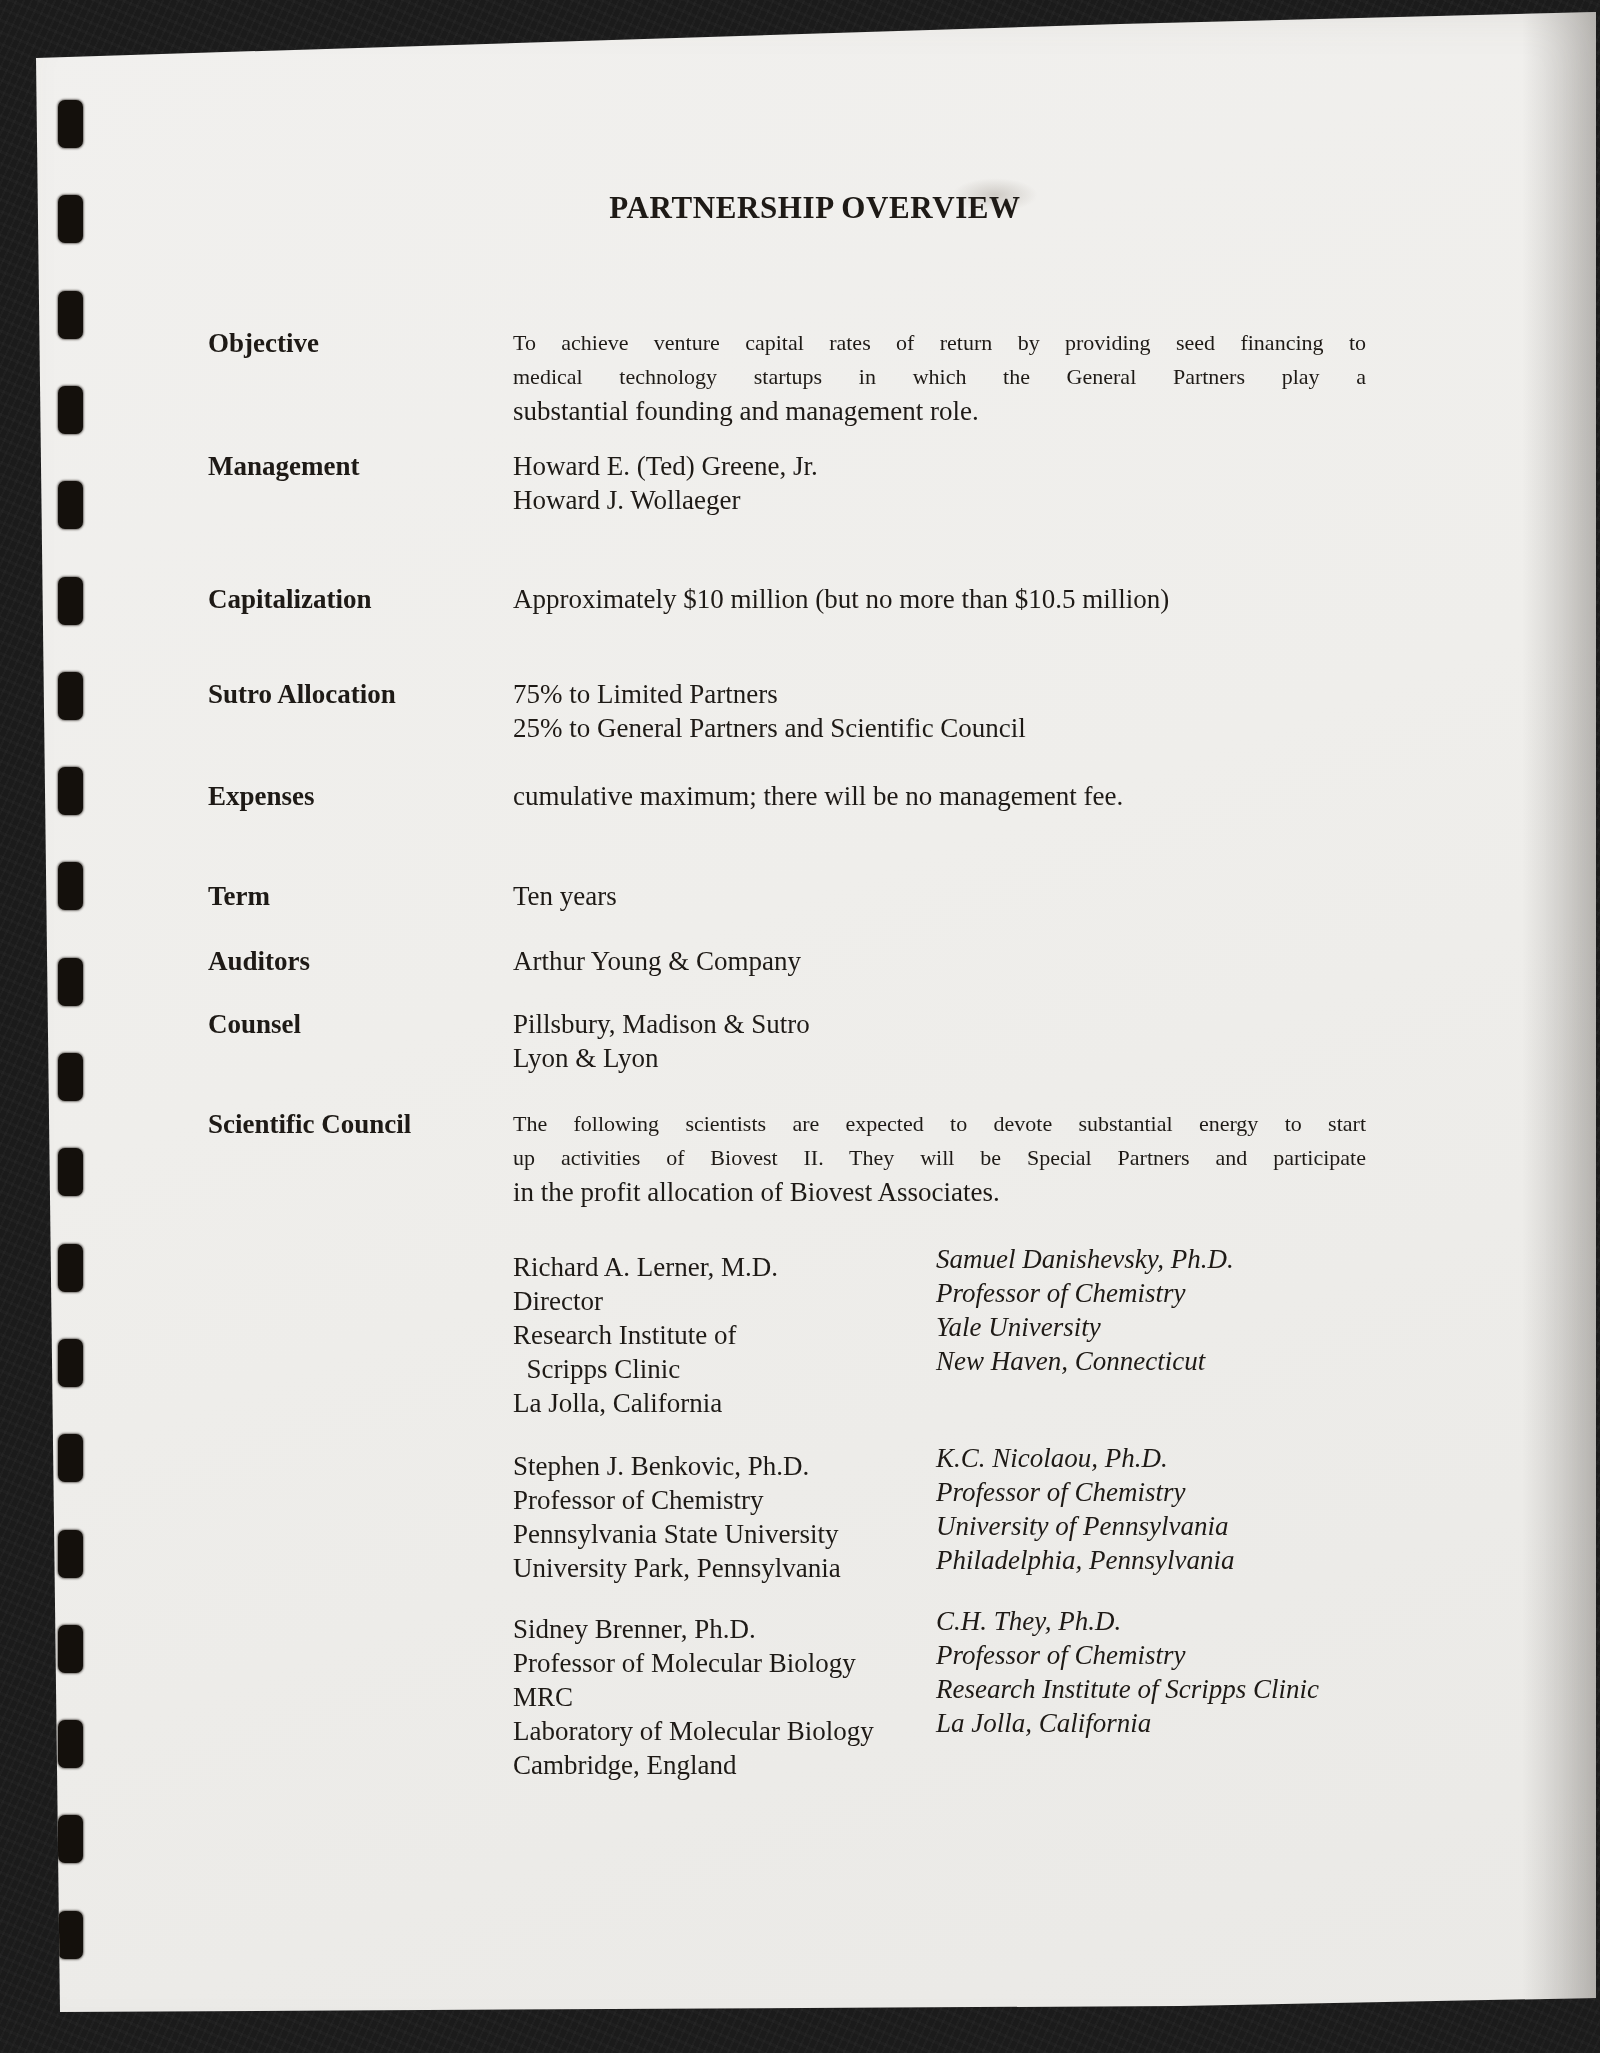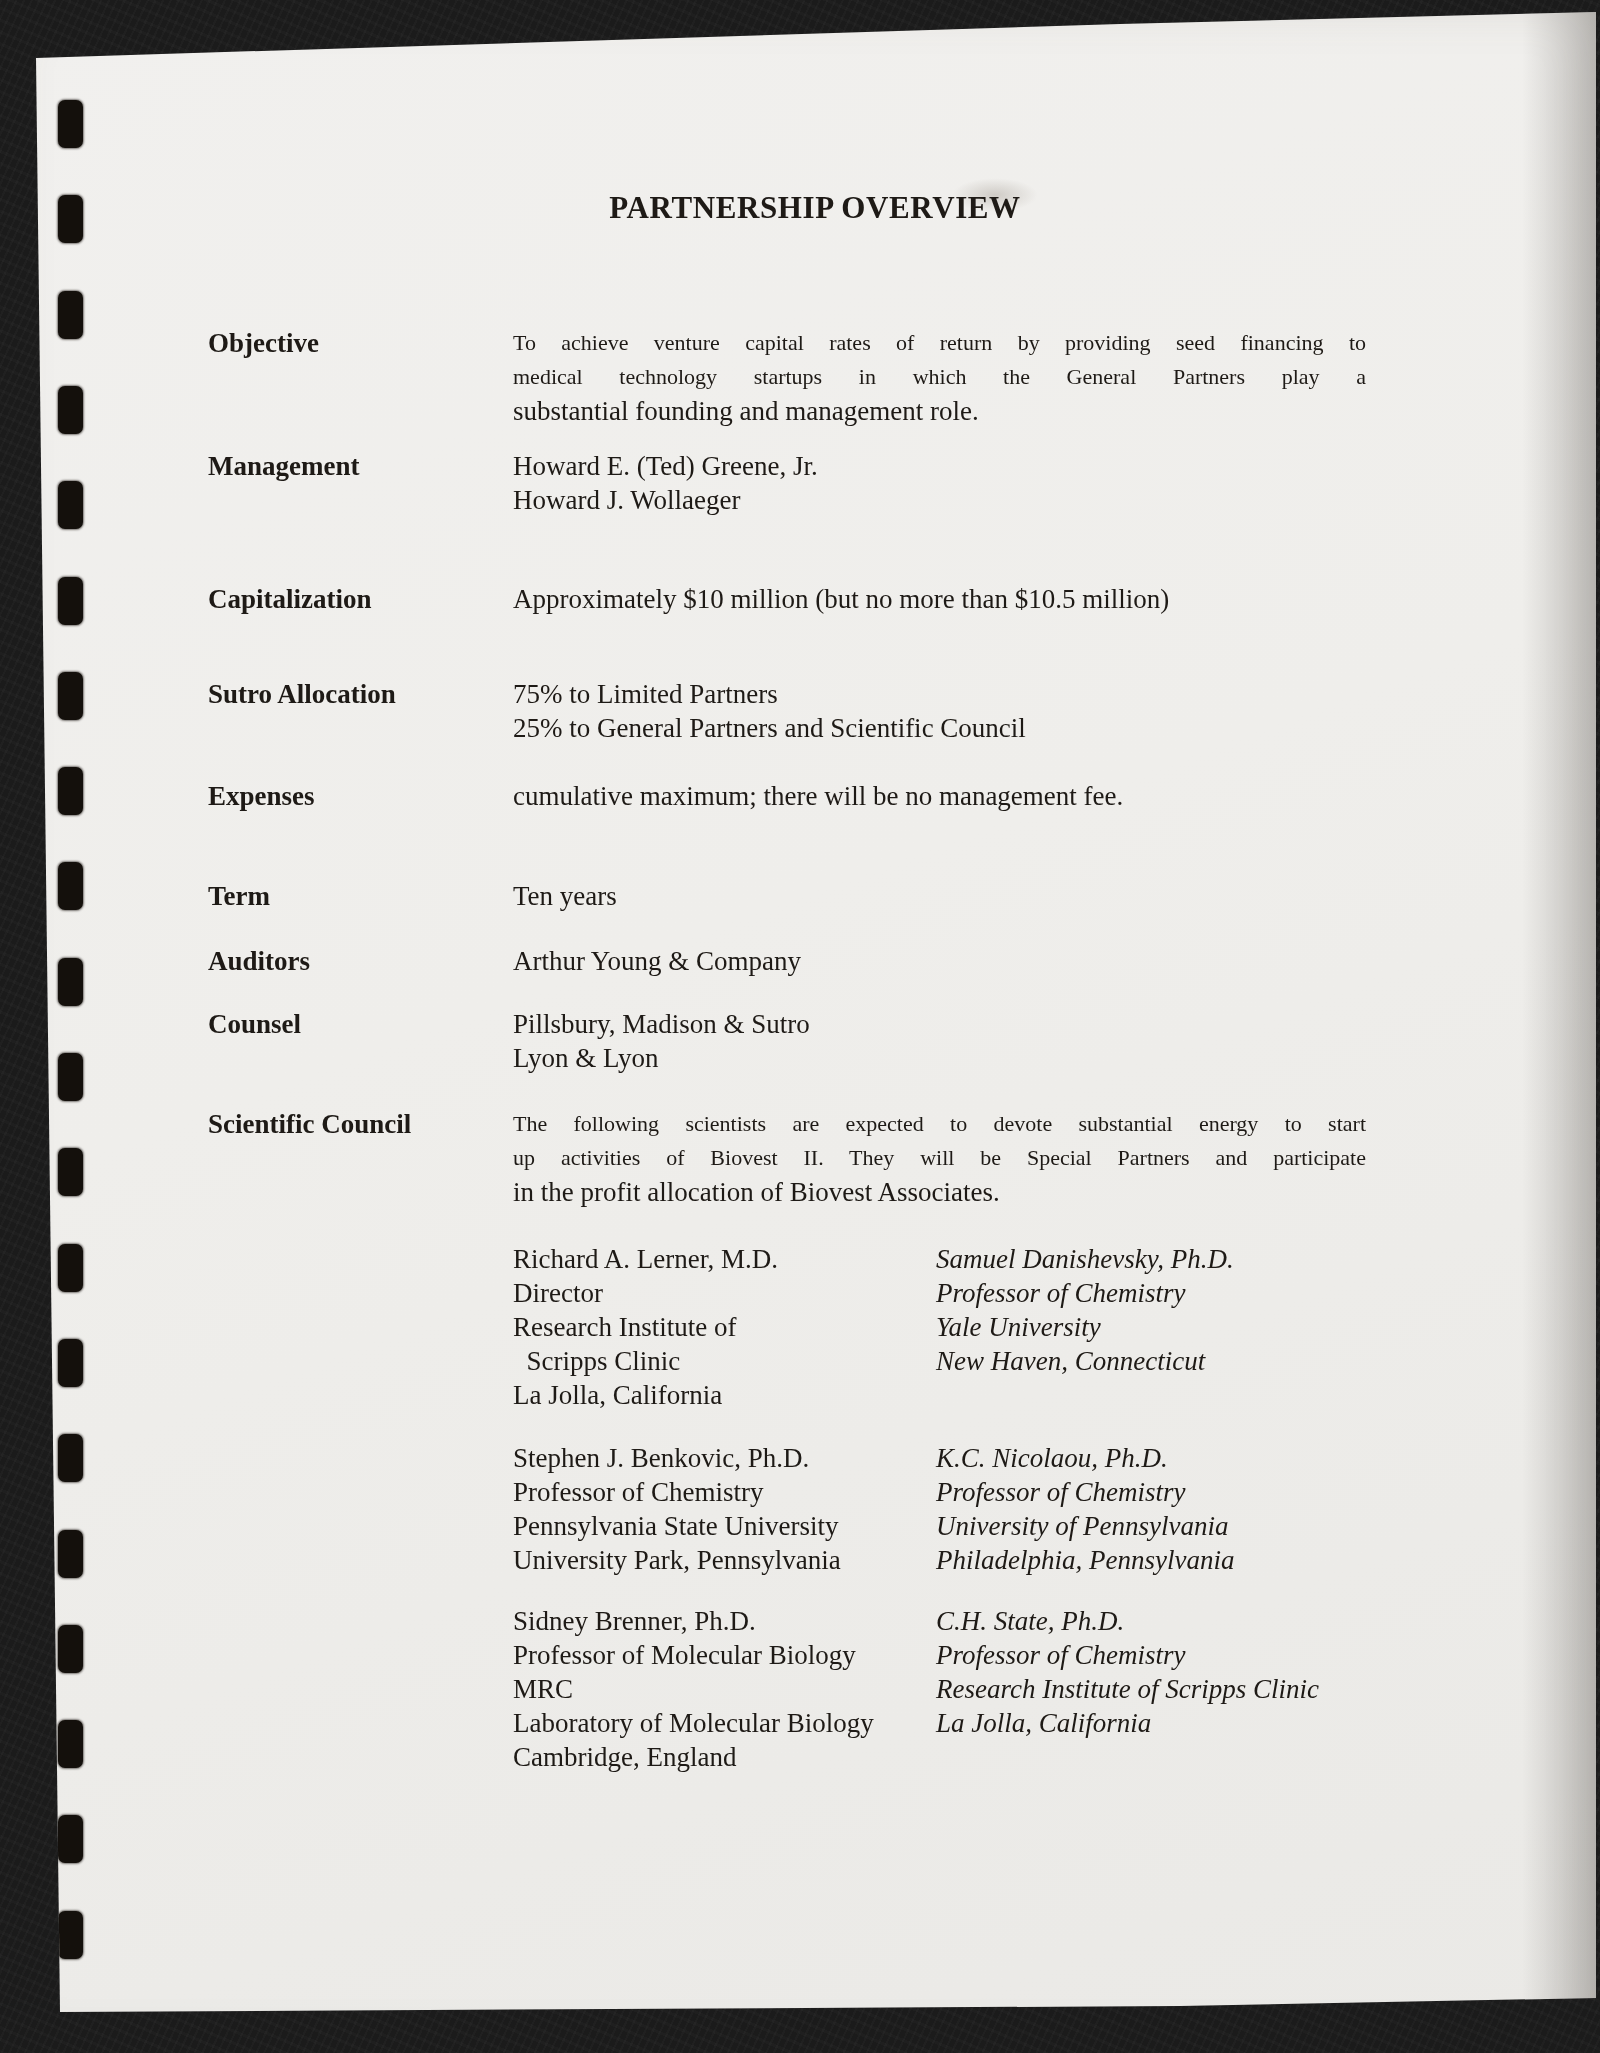--- a/index.html
+++ b/index.html
@@ -40,21 +40,21 @@
   .label{
     position:absolute;left:208px;top:0;font-weight:bold;font-size:27px;line-height:34px;white-space:pre;
   }
   .content{position:absolute;left:513px;top:0;width:860px;}
   .line{font-size:27px;line-height:34px;white-space:pre;}
   .jline{
     font-size:22px;line-height:34px;width:853px;white-space:normal;
     text-align:justify;text-align-last:justify;
   }
   .sci-row{position:absolute;left:0;width:1600px;}
-  .sci-col-left{position:absolute;left:513px;top:0;}
+  .sci-col-left{position:absolute;left:513px;top:8px;}
   .sci-col-right{position:absolute;left:936px;top:0;font-style:italic;}
 </style>
 </head>
 <body>
 
 <div class="stage">
   <div class="paper">
     <div class="paper-edge-shade"></div>
     <div class="smudge"></div>
 
@@ -163,21 +163,21 @@
 
     <div class="sci-row" style="top:1604px;">
       <div class="sci-col-left">
         <div class="line ink">Sidney Brenner, Ph.D.</div>
         <div class="line ink">Professor of Molecular Biology</div>
         <div class="line ink">MRC</div>
         <div class="line ink">Laboratory of Molecular Biology</div>
         <div class="line ink">Cambridge, England</div>
       </div>
       <div class="sci-col-right">
-        <div class="line ink">C.H. State, Ph.D.</div>
+        <div class="line ink">C.H. They, Ph.D.</div>
         <div class="line ink">Professor of Chemistry</div>
         <div class="line ink">Research Institute of Scripps Clinic</div>
         <div class="line ink">La Jolla, California</div>
       </div>
     </div>
 
     <div class="holes" id="holes">
         <div class="hole" style="top: 100px;"></div>
         <div class="hole" style="top: 195px;"></div>
         <div class="hole" style="top: 291px;"></div>

